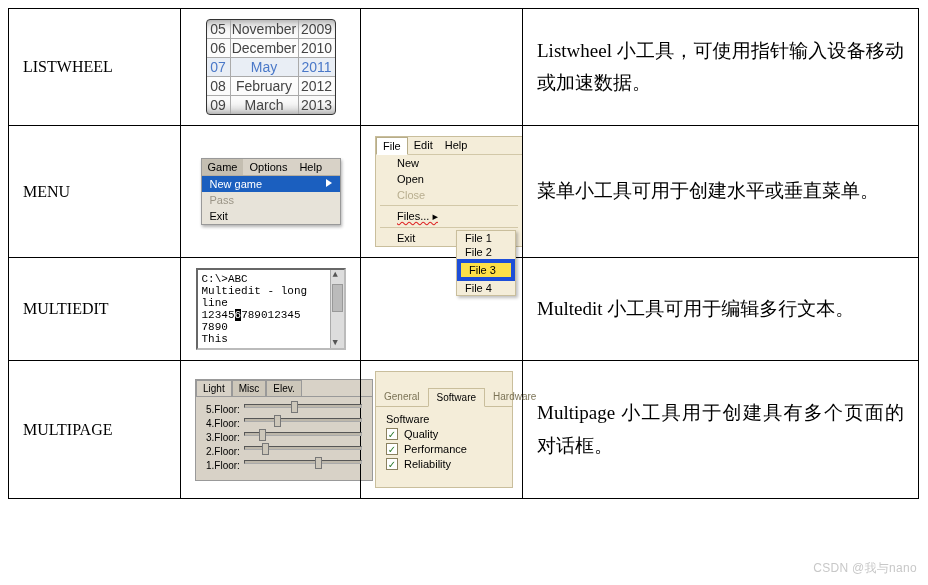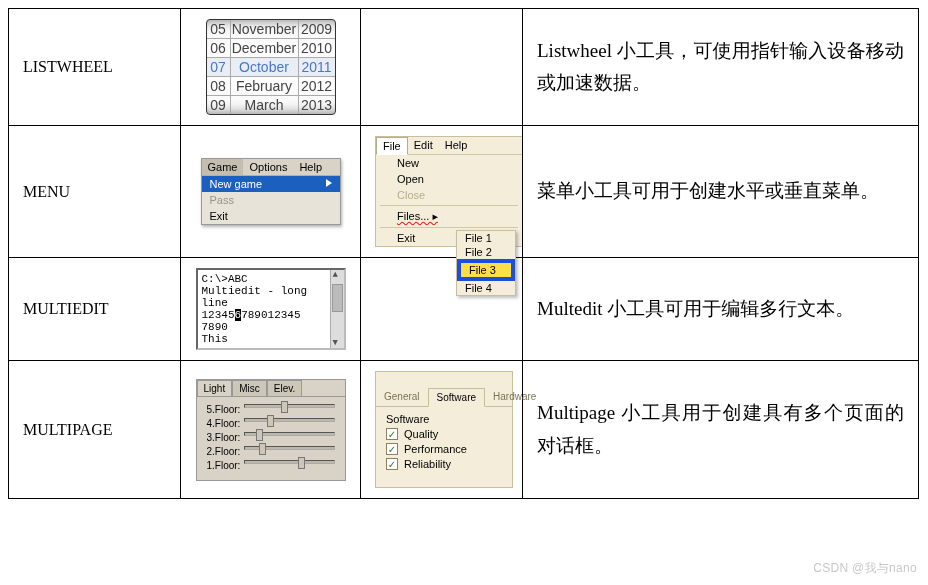--- a/index.html
+++ b/index.html
@@ -111,21 +111,21 @@
   .sbar {
     position:absolute; right:0; top:0; bottom:0; width:14px;
     background:#ddd; border-left:1px solid #aaa;
   }
   .sbar::before{content:"▲";position:absolute;top:0;left:2px;font-size:9px;color:#555;}
   .sbar::after{content:"▼";position:absolute;bottom:0;left:2px;font-size:9px;color:#555;}
   .sbar .thumb{position:absolute;top:14px;left:1px;right:1px;height:28px;background:#bbb;border:1px solid #999;}
 
   
   .mp1 {
-    width:150px;
+    width:178px;
     font:11px Tahoma, Arial, sans-serif;
     background:#d8d2c7;
     border:1px solid #999;
     margin:0 auto;
     padding-bottom:6px;
   }
   .tabs1 { display:flex; font-size:10px; }
   .tabs1 span { padding:2px 6px; border:1px solid #999; background:#cdc7ba; border-bottom:none; }
   .tabs1 span.sel { background:#d8d2c7; }
   .mp1 .body { padding:4px 6px 0 6px; border-top:1px solid #999; }
@@ -179,21 +179,21 @@
               <div>November</div>
               <div>2009</div>
             </div>
         <div class="lw-row">
               <div>06</div>
               <div>December</div>
               <div>2010</div>
             </div>
         <div class="lw-row lw-sel">
               <div>07</div>
-              <div>October</div>
+              <div>May</div>
               <div>2011</div>
             </div>
         <div class="lw-row">
               <div>08</div>
               <div>February</div>
               <div>2012</div>
             </div>
         <div class="lw-row">
               <div>09</div>
               <div>March</div>

